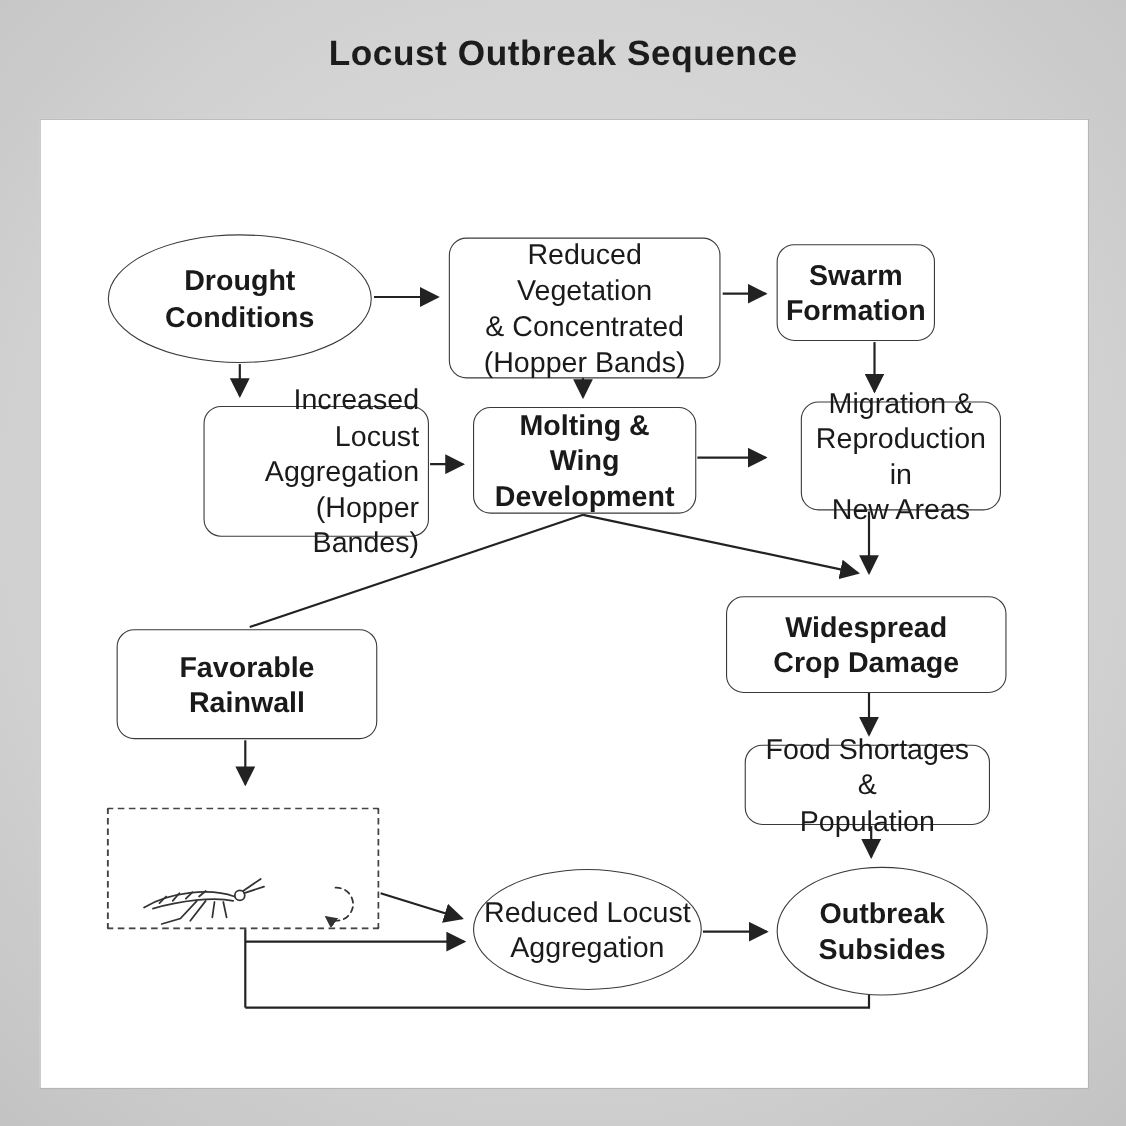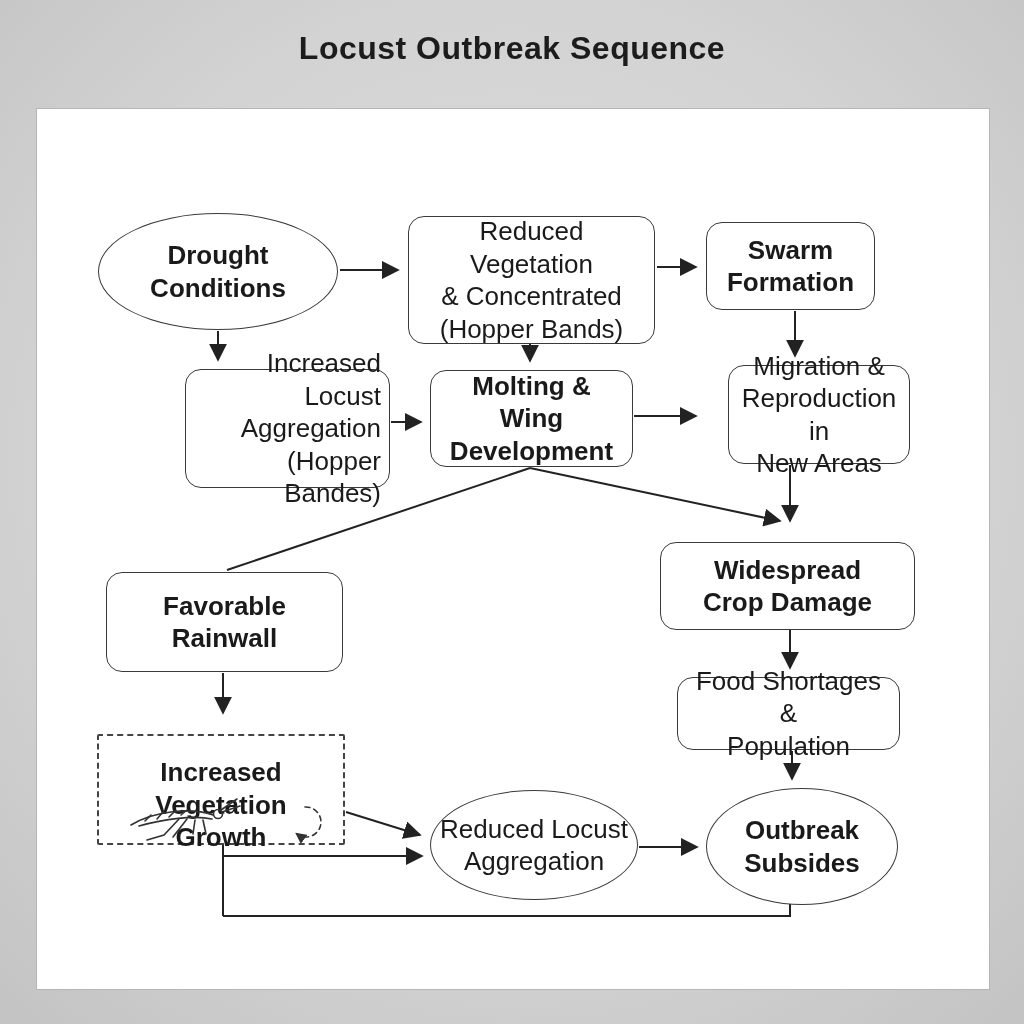--- a/index.html
+++ b/index.html
@@ -69,21 +69,21 @@
   <span class="label">Drought
 Conditions</span>
 </div>
 
 <div class="node" style="left:408px;top:216px;width:247px;height:128px;text-align:center;">
   <span class="label">Reduced Vegetation
 &amp; Concentrated
 (Hopper Bands)</span>
 </div>
 
-<div class="node bold" style="left:706px;top:222px;width:169px;height:88px;">
+<div class="node bold" style="left:706px;top:222px;width:144px;height:88px;">
   <span class="label">Swarm
 Formation</span>
 </div>
 
 <div class="node" style="left:185px;top:369px;width:205px;height:119px;text-align:right;">
   <span class="label">Increased
 Locust Aggregation
 (Hopper Bandes)</span>
 </div>
 
@@ -107,22 +107,20 @@
   <span class="label">Favorable
 Rainwall</span>
 </div>
 
 <div class="node" style="left:677px;top:677px;width:223px;height:73px;">
   <span class="label">Food Shortages &amp;
 Population</span>
 </div>
 
 <div class="node dashed semibold" style="left:97px;top:722px;width:248px;height:111px;justify-content:center;">
-  <span class="label">Increased Vegetation
-Growth</span>
   <svg class="sketch" width="228" height="62" viewBox="0 0 228 62">
     <defs>
       <marker id="arw2" viewBox="0 0 10 10" refX="8" refY="5" markerWidth="7" markerHeight="7" orient="auto-start-reverse">
         <path d="M0,0 L10,5 L0,10 z" fill="#333"></path>
       </marker>
     </defs>
     <g stroke="#333" stroke-width="1.6" fill="none" stroke-linecap="round">
       <path d="M22,44 C45,30 82,26 104,34"></path>
       <path d="M30,45 C55,38 85,34 103,38"></path>
       <circle cx="109" cy="33" r="4.5"></circle>

